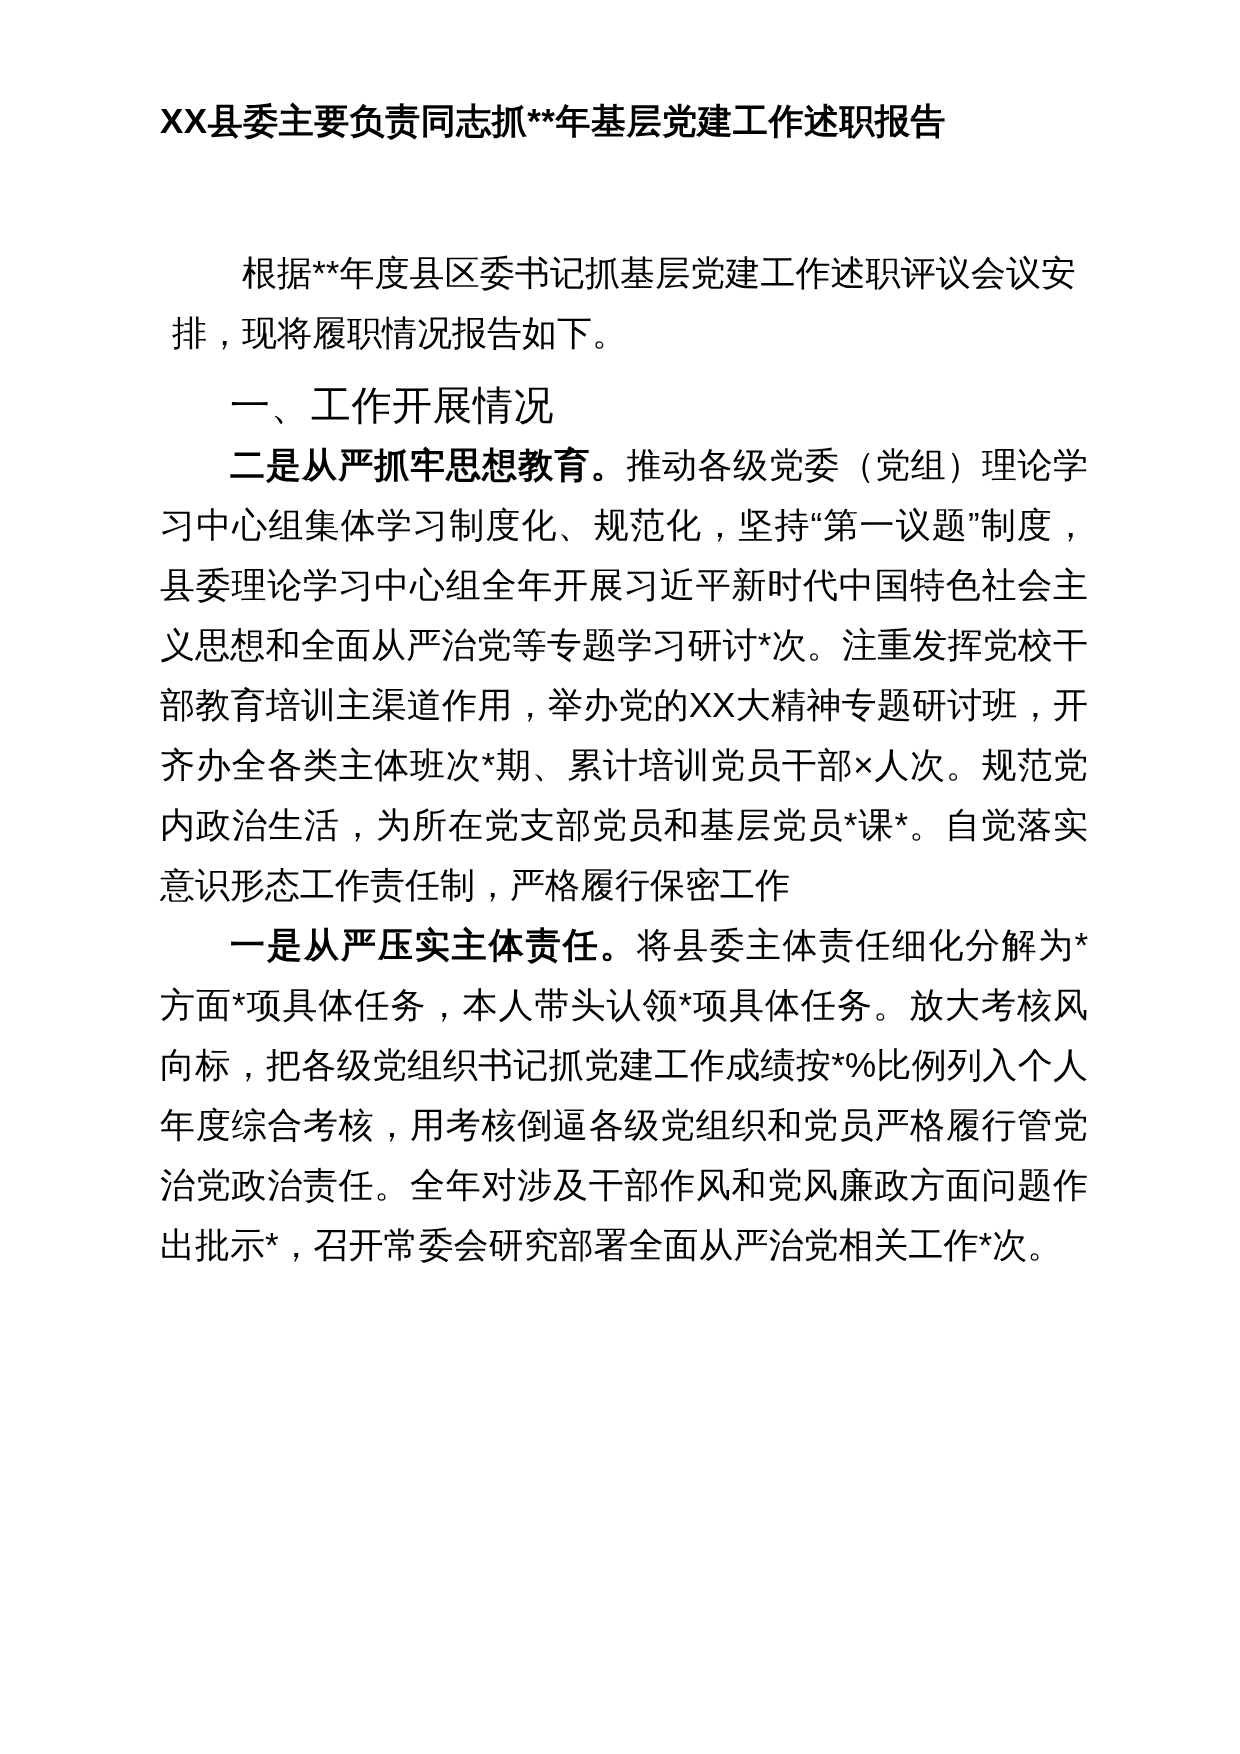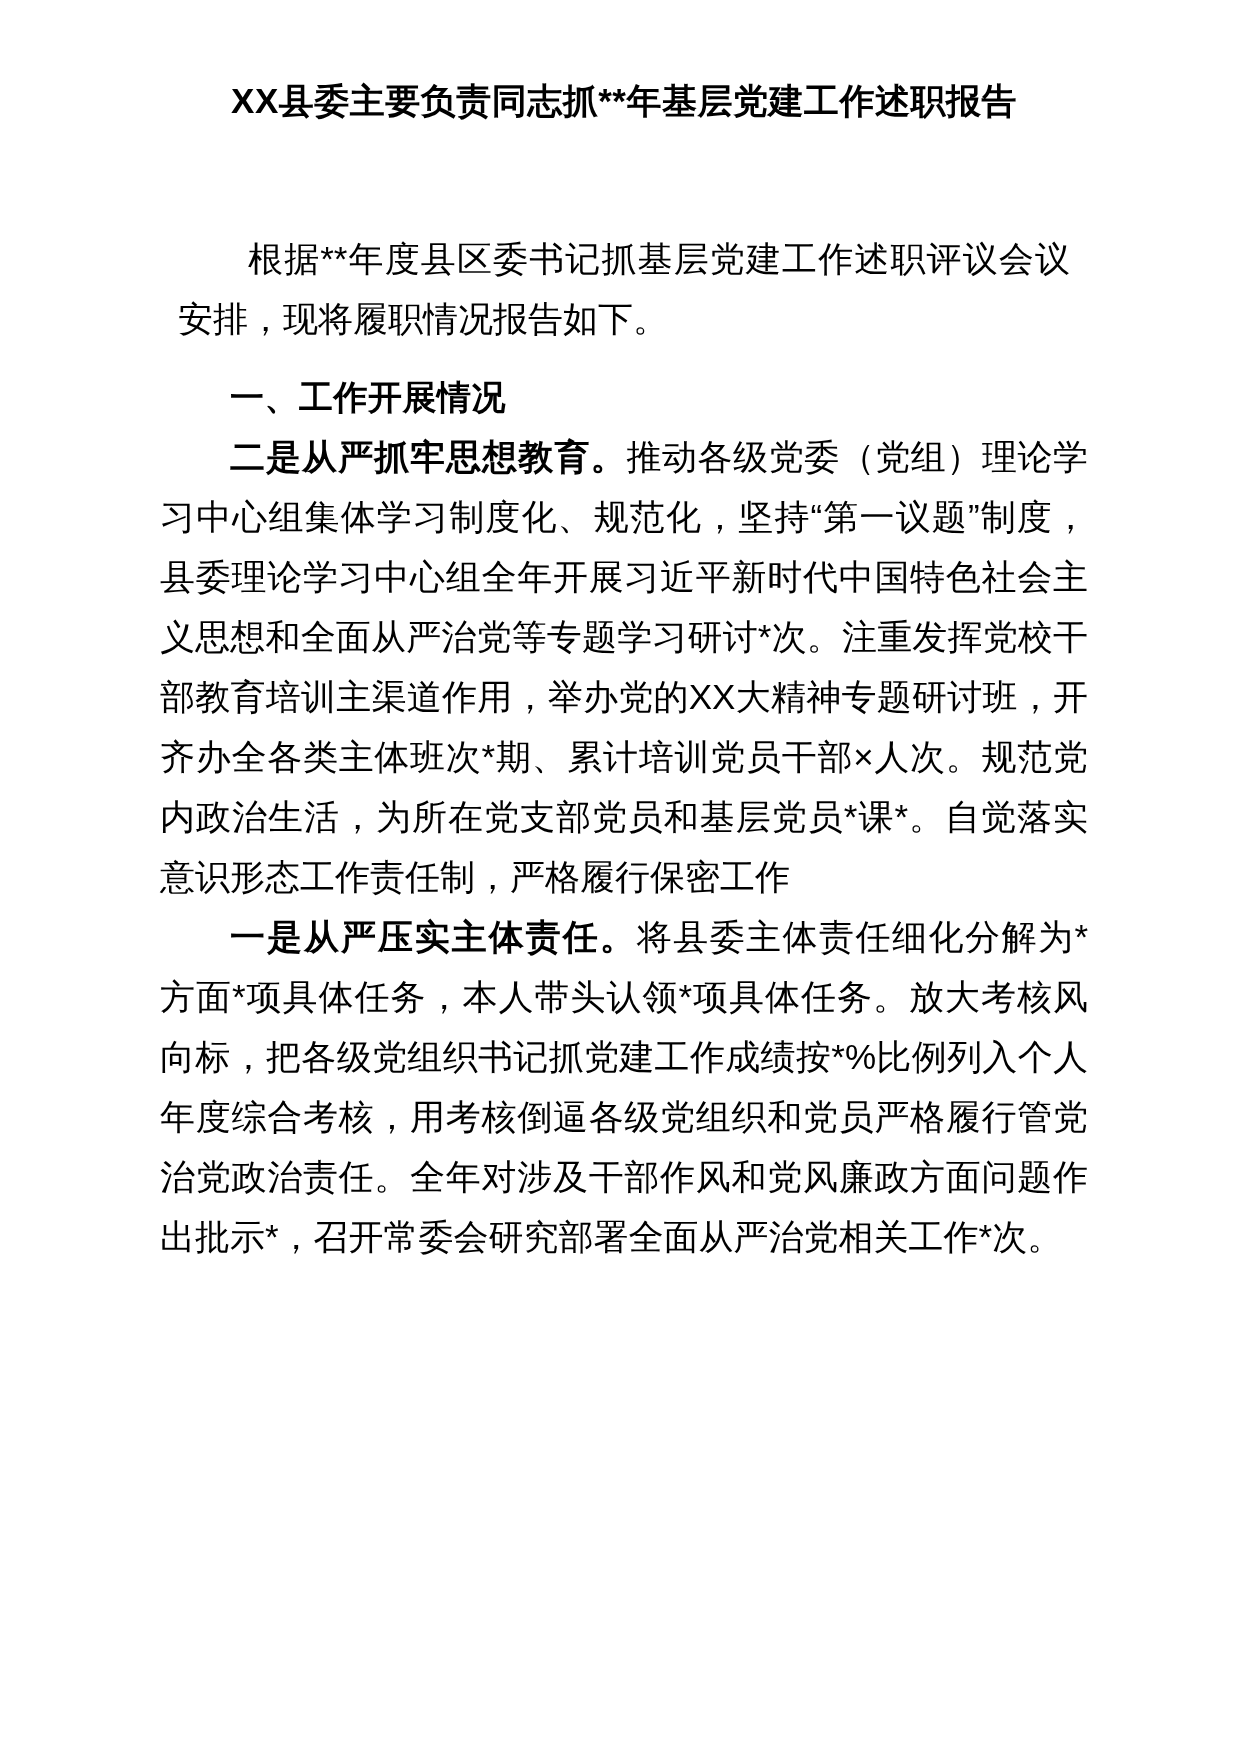--- a/index.html
+++ b/index.html
@@ -21,40 +21,40 @@
     position: absolute;
     left: 160px;
     top: 0;
     width: 928px;
   }
   .doc-title {
     font-size: 35px;
     font-weight: bold;
     line-height: 1.4;
     letter-spacing: 0.5px;
-    text-align: center;
+    text-align: left;
     margin: 0;
-    padding-top: 76px;
+    padding-top: 96px;
     white-space: nowrap;
   }
   .spacer-after-title {
     height: 86px;
   }
   .body-para {
     font-size: 35px;
     line-height: 60px;
-    margin: 18px;
+    margin: 12px;
     text-align: justify;
     text-justify: inter-ideograph;
     text-indent: 70px;
     letter-spacing: 0px;
   }
   .section-heading {
-    font-size: 34px;
-    font-weight: bold;
+    font-size: 40px;
+    font-weight: normal;
     line-height: 60px;
     margin: 0;
     text-indent: 70px;
     letter-spacing: 0.5px;
   }
   .lead {
     font-weight: bold;
     letter-spacing: 0.5px;
   }
   .para-block {

